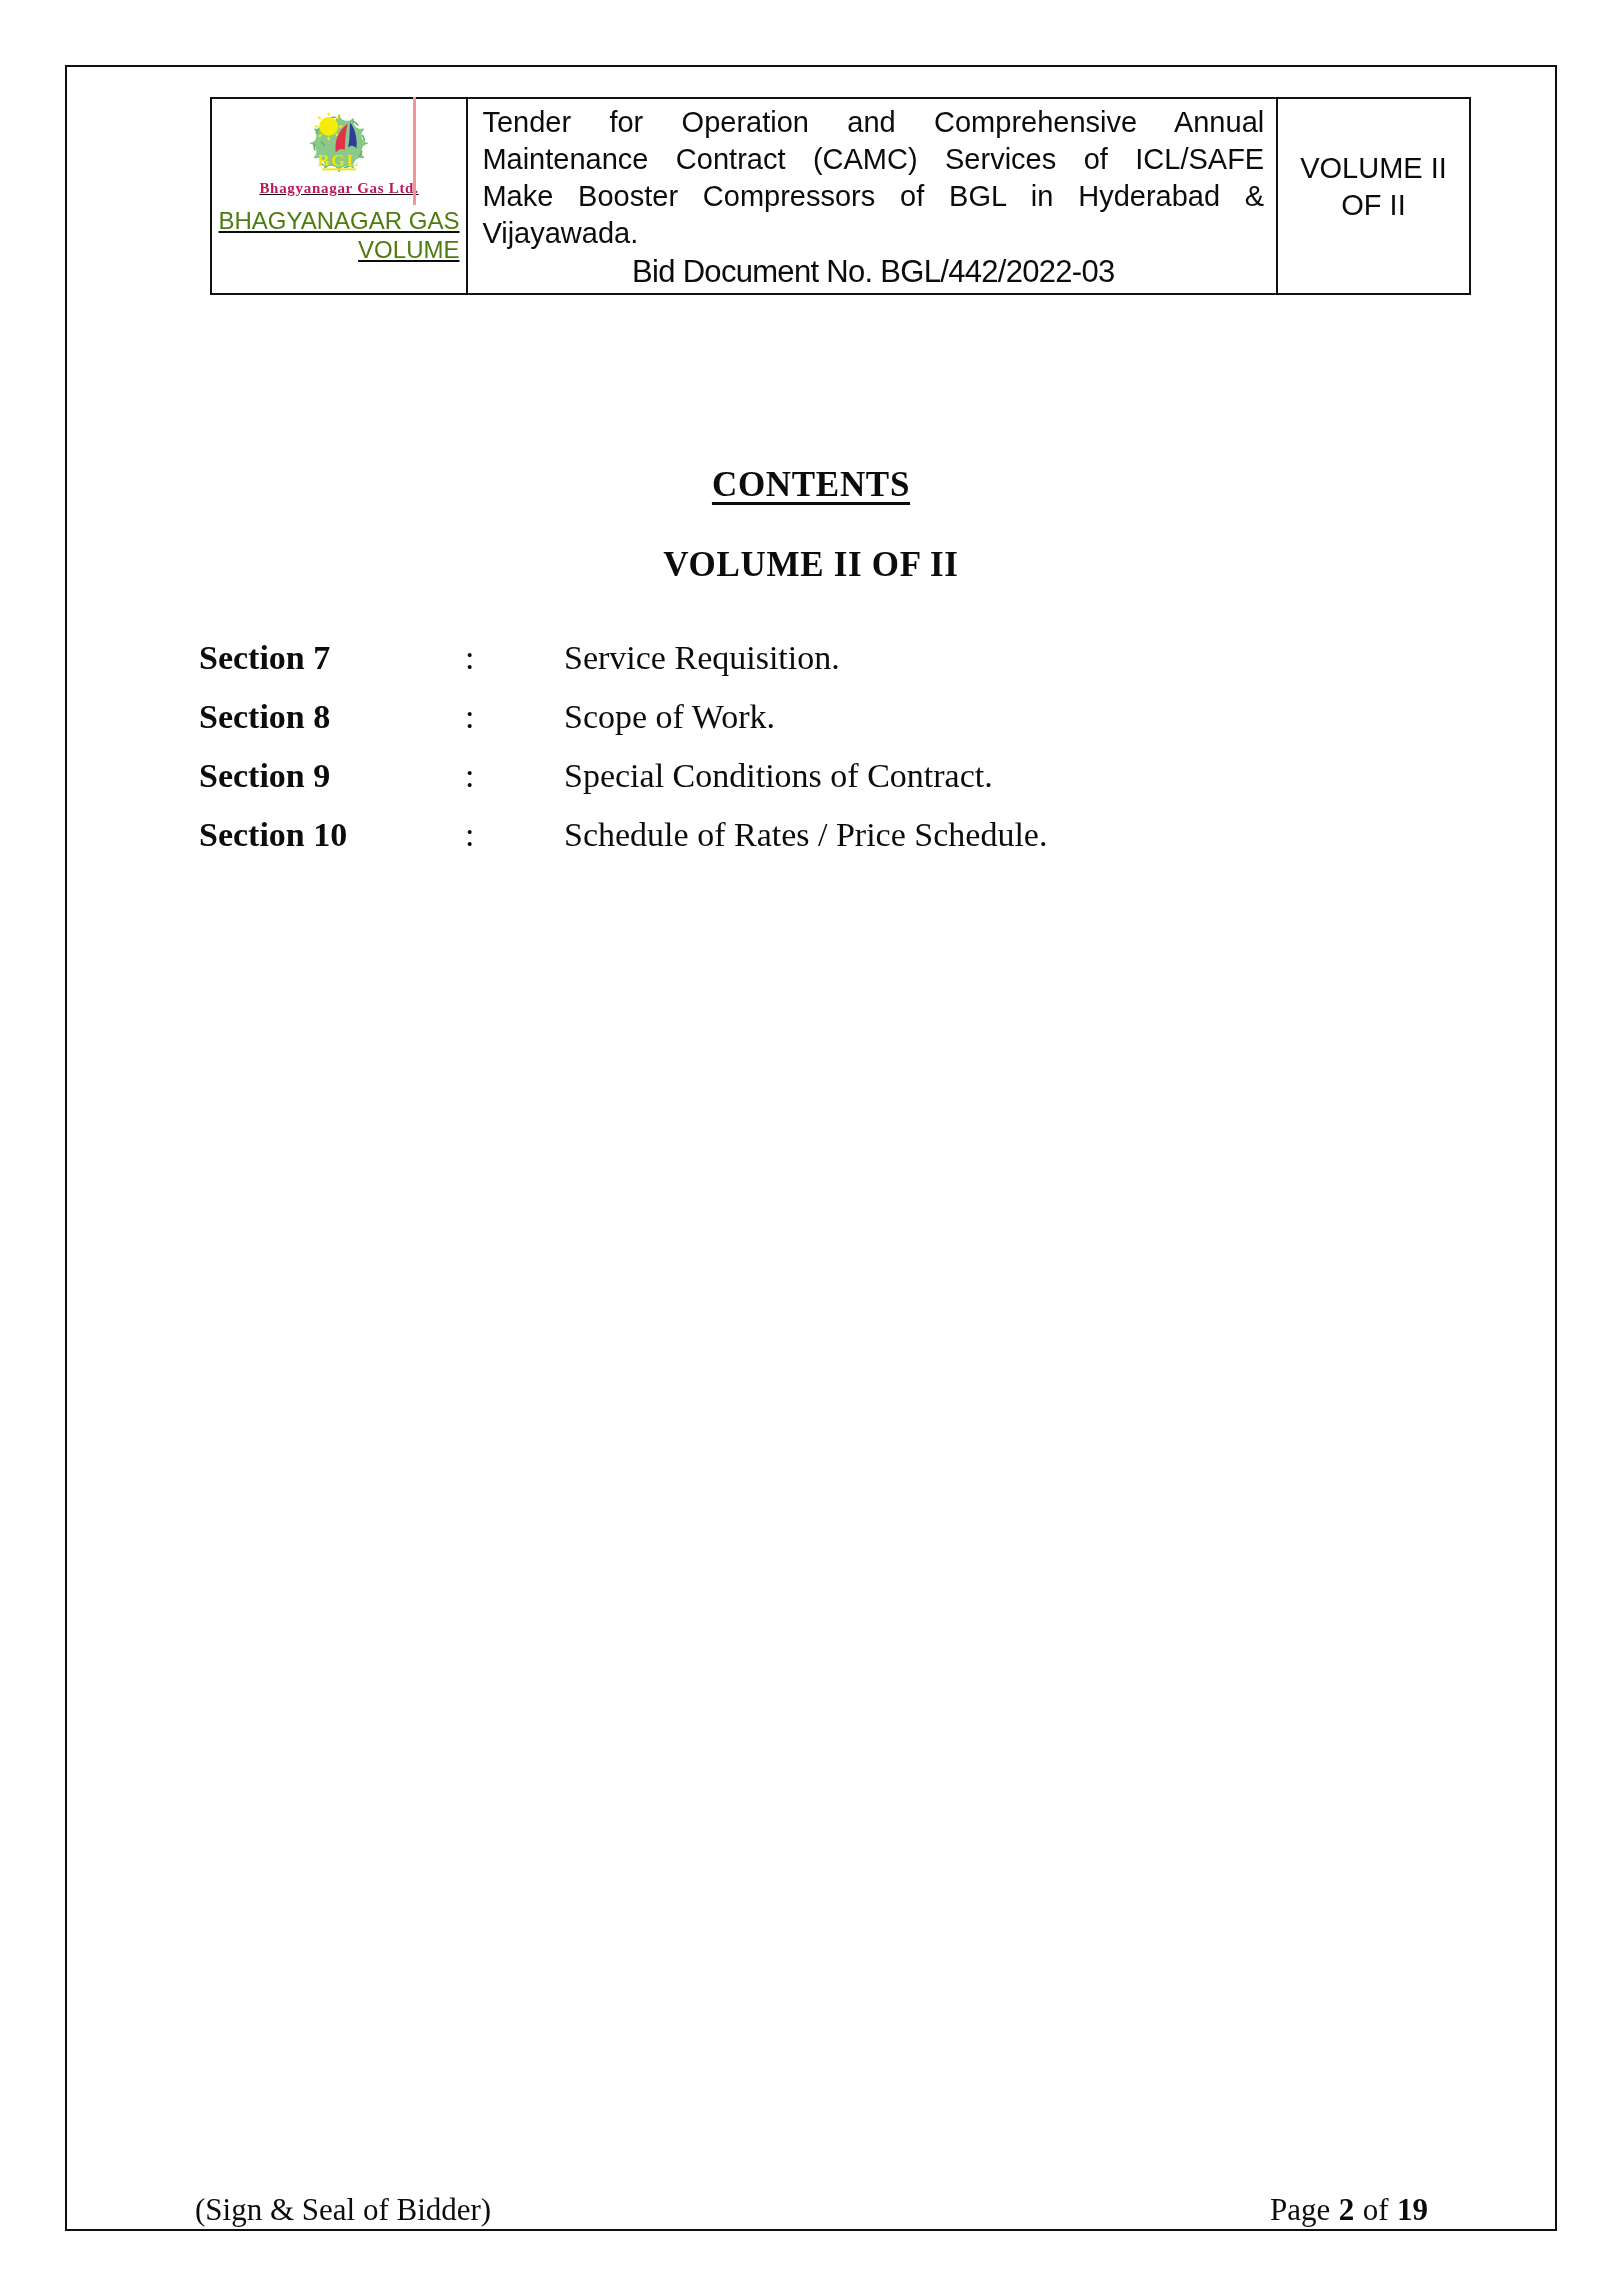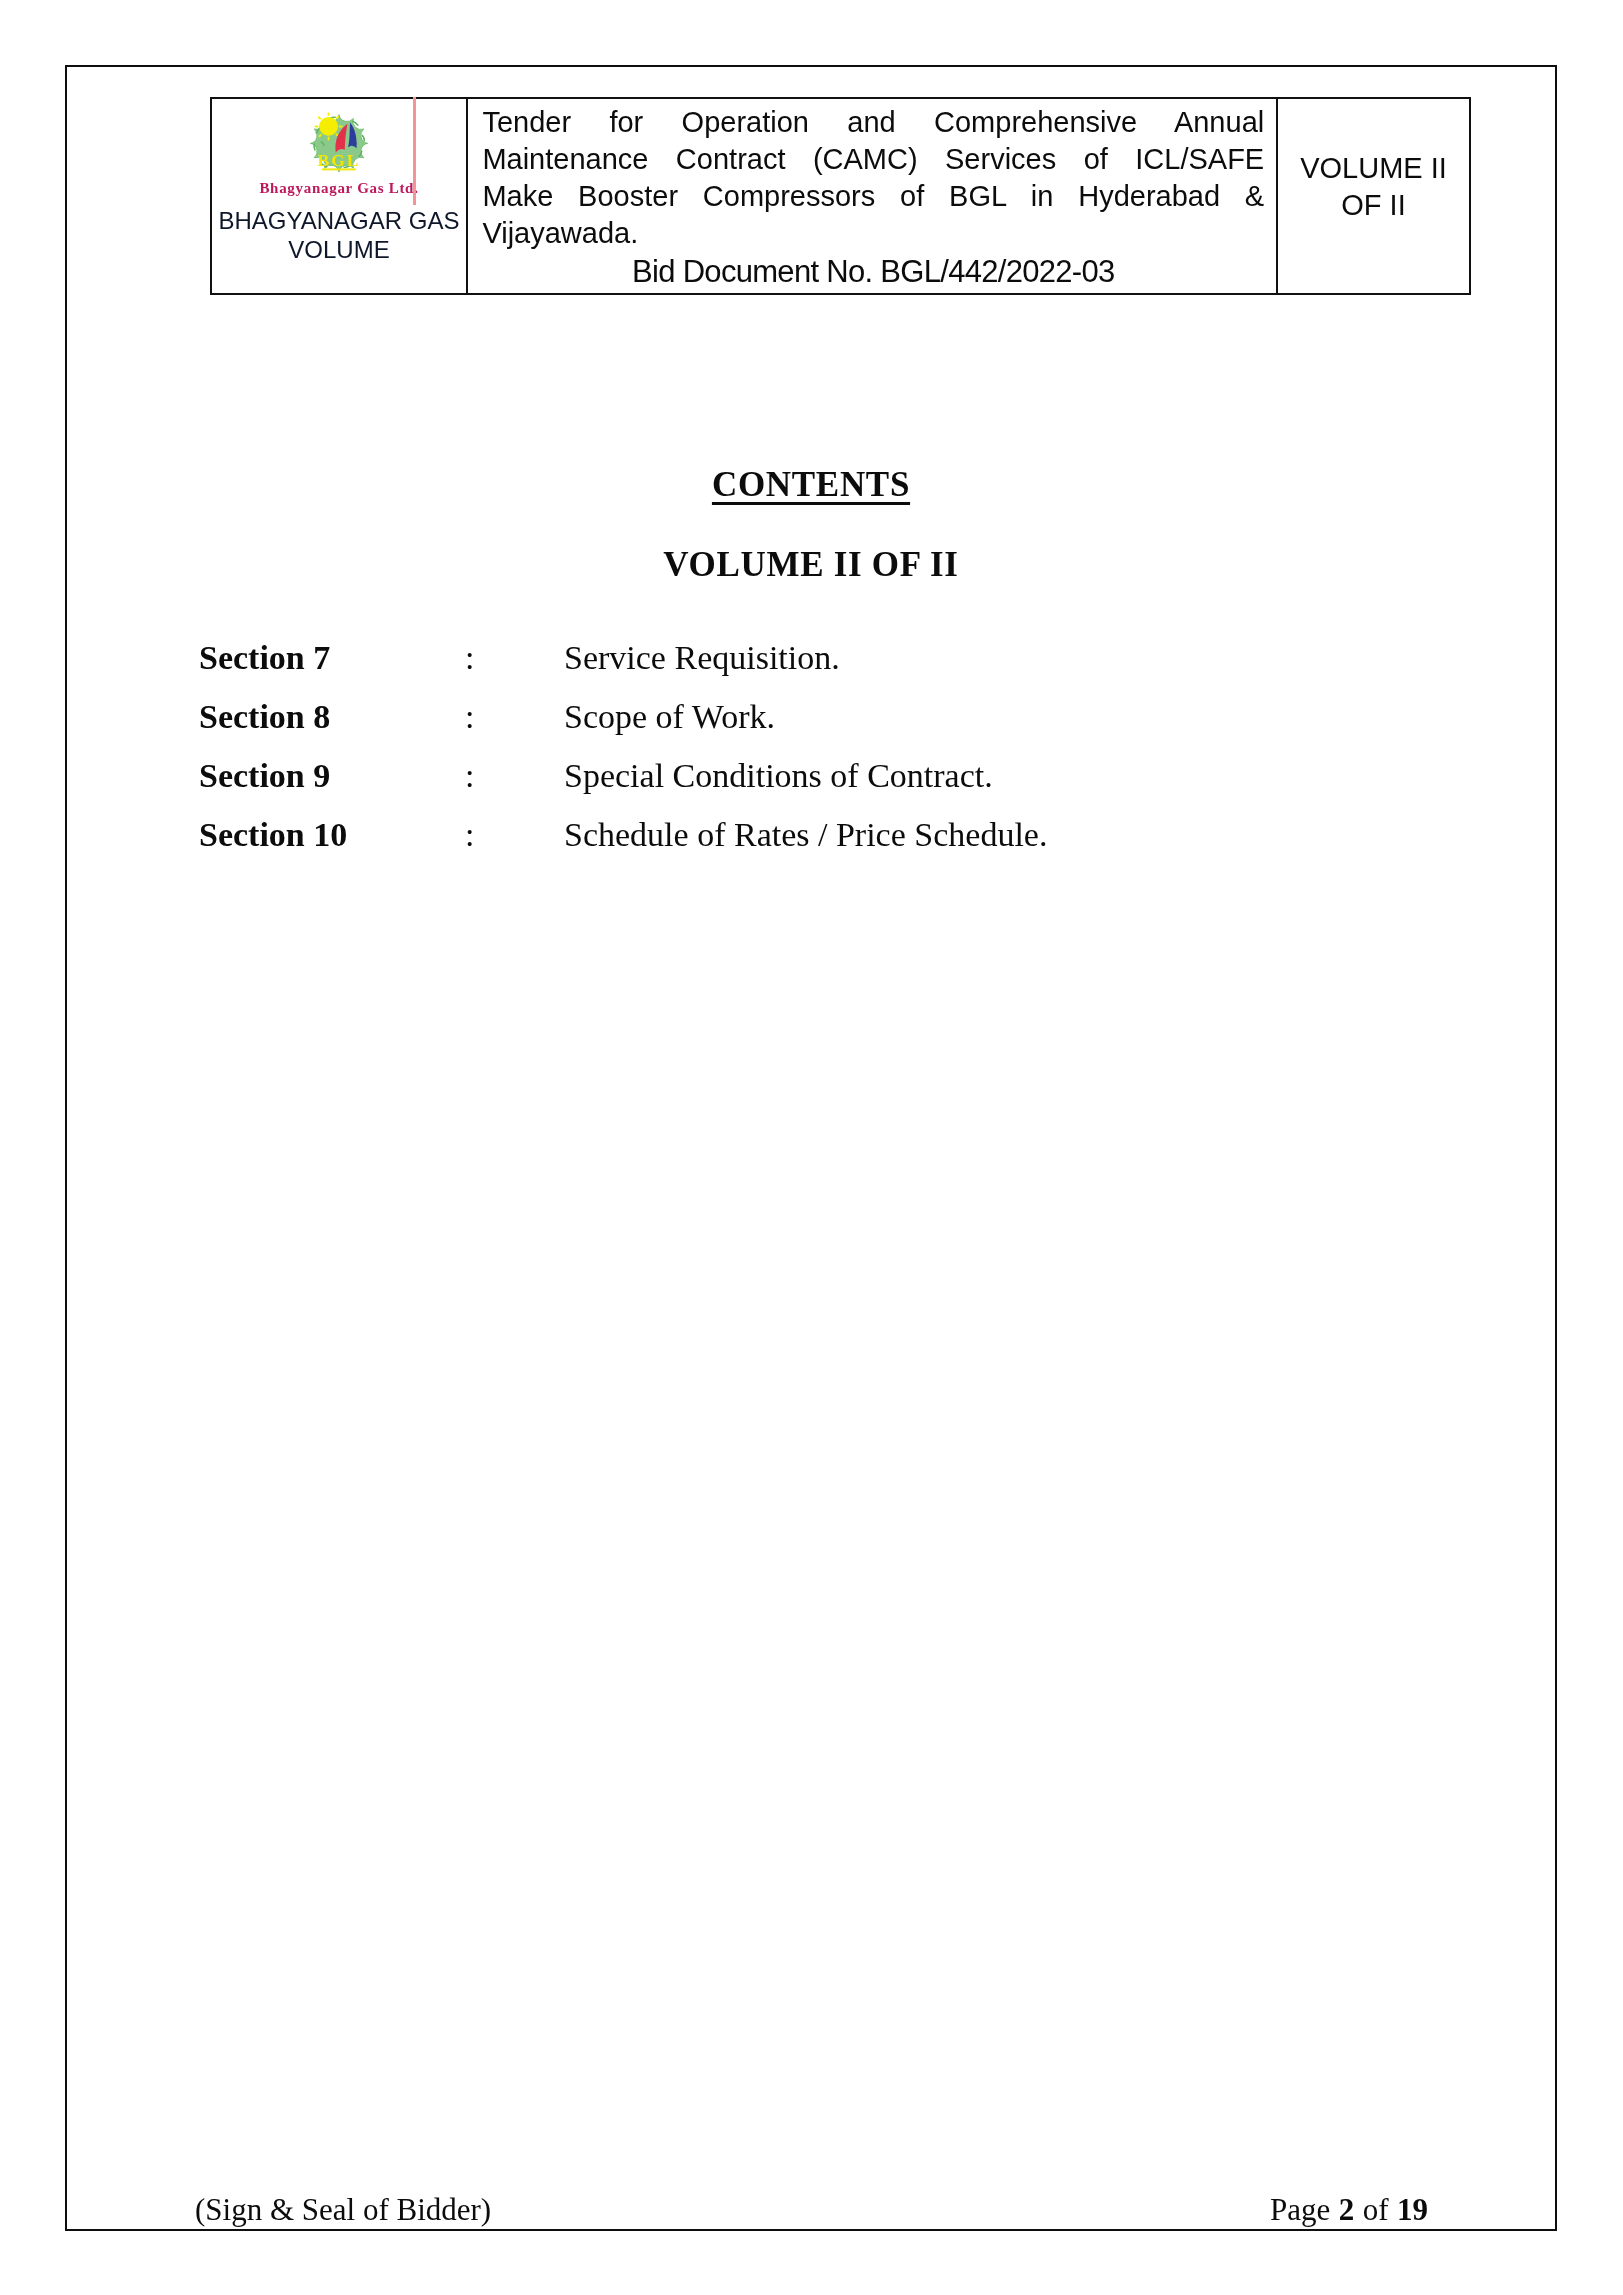--- a/index.html
+++ b/index.html
@@ -39,36 +39,37 @@
     background: #ffffff;
   }
   .cell { box-sizing: border-box; height: 100%; }
   .cell-logo {
     width: 256px;
     border-right: 2.6px solid #111111;
     display: flex;
     flex-direction: column;
     align-items: center;
     padding-top: 8.5px;
+    text-decoration: underline;
   }
   .logo-caption {
     margin-top: 0.7px;
     font-family: "Liberation Serif", serif;
     font-weight: bold;
     font-size: 15px;
     letter-spacing: 0.7px;
     color: #be185d;
   }
   .company-name {
     margin-top: 9.2px;
     font-family: "Liberation Sans", sans-serif;
     font-size: 24px;
     line-height: 29px;
-    text-align: center;
-    color: #0f172a;
+    text-align: right;
+    color: #4d7c0f;
   }
   .cell-title {
     flex: 1;
     border-right: 2.6px solid #111111;
     padding: 4.6px 11.8px 0 14.4px;
     font-family: "Liberation Sans", sans-serif;
   }
   .title-line {
     font-size: 29px;
     line-height: 37px;

